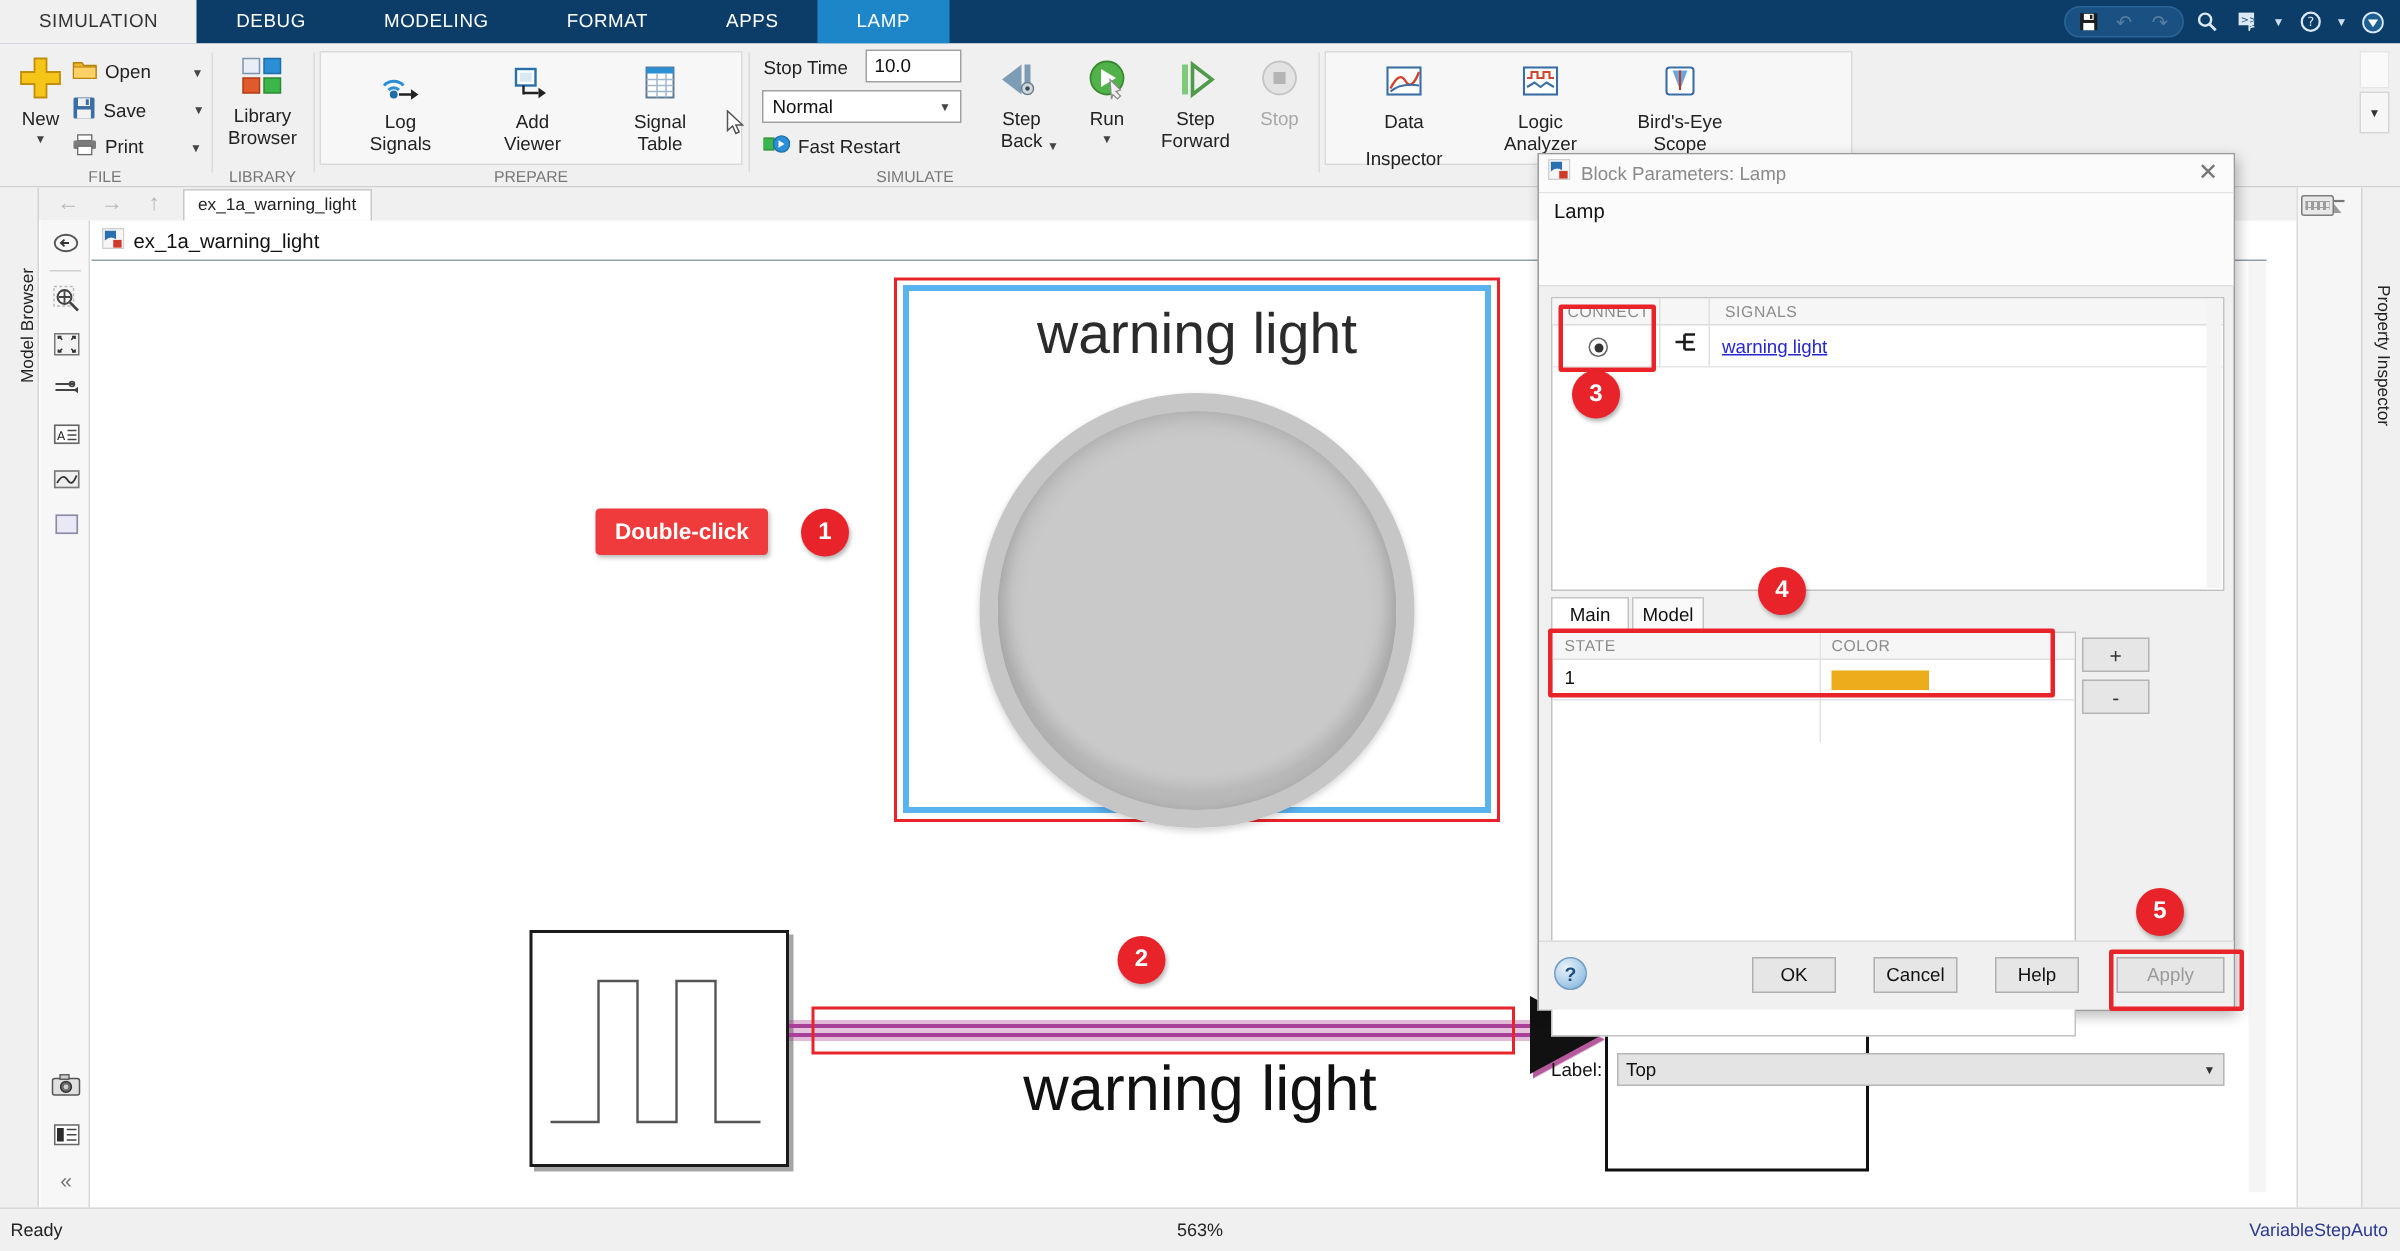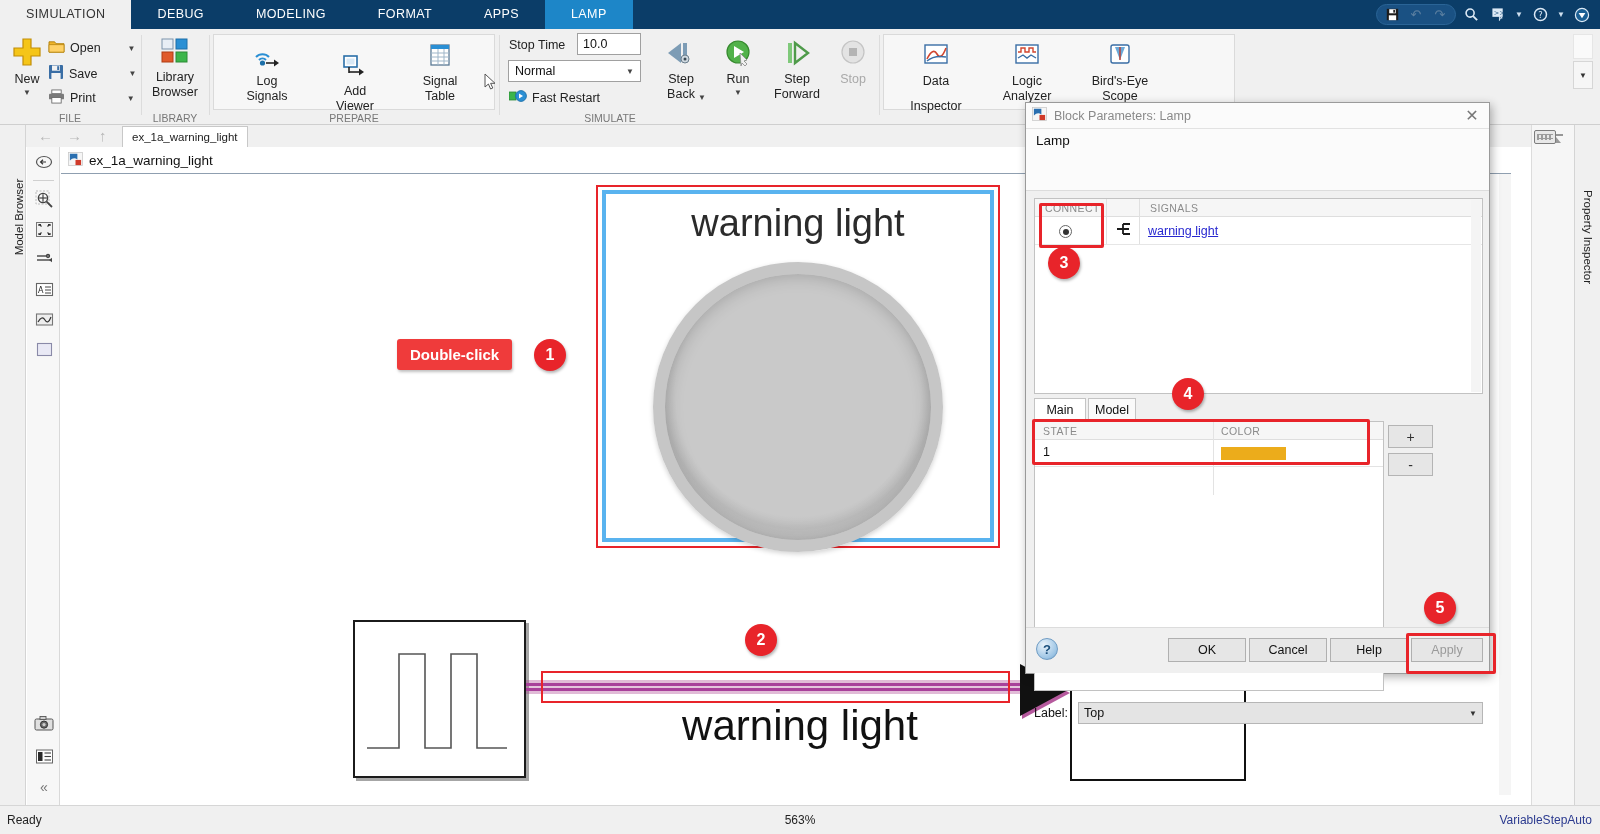--- a/index.html
+++ b/index.html
@@ -345,21 +345,21 @@
   .lbl-sel {
     flex: 1; height: 22px; background: #e4e4e4; border: 1px solid #b6b6b6;
     display: flex; align-items: center; justify-content: space-between;
     padding: 0 5px; font-size: 12.5px; color: #111;
   }
   .btnbar {
     position: absolute; left: 0; bottom: 0; width: 100%; height: 46px;
     background: #f0f0f0; border-top: 1px solid #dcdcdc;
   }
   .dbtn {
-    position: absolute; top: 10px; height: 24px; width: 78px;
+    position: absolute; top: 10px; height: 24px; width: 56px;
     background: #e6e6e6; border: 1px solid #b0b0b0; font-size: 12.5px;
     color: #111; display: flex; align-items: center; justify-content: center;
   }
   .dbtn.disabled { color: #9a9a9a; }
   .help-ico {
     position: absolute; left: 10px; top: 10px; width: 22px; height: 22px;
     border-radius: 50%;
     background: radial-gradient(circle at 35% 30%, #eaf3fb, #9cc4e4 70%, #5f93c0);
     color: #1b4f7c; font-size: 13px; font-weight: bold;
     display: flex; align-items: center; justify-content: center;
@@ -499,21 +499,21 @@
               <path d="M4 14a9 9 0 0 1 13 0" fill="none" stroke="#2a8fd4" stroke-width="2"></path>
               <path d="M7 17a5 5 0 0 1 7 0" fill="none" stroke="#2a8fd4" stroke-width="2"></path>
               <circle cx="10.5" cy="20" r="2.6" fill="#1c6fa8"></circle>
               <path d="M14 20h8" stroke="#222" stroke-width="1.6"></path>
               <path d="M22 16.5l5 3.5-5 3.5z" fill="#222"></path>
             </svg>
         </span>
         <span class="lbl">Log</span>
         <span class="lbl" style="margin-top:0;">Signals</span>
       </div>
-      <div class="bigbtn" style="left:110px;top:24px;width:70px;">
+      <div class="bigbtn" style="left:110px;top:14px;width:70px;">
         <span class="ico">
           <svg width="30" height="26" viewBox="0 0 30 26">
               <rect x="4" y="3" width="13" height="11" fill="#fff" stroke="#2a6fa8" stroke-width="1.6"></rect>
               <rect x="6.5" y="5.5" width="8" height="6" fill="#d8e8f5"></rect>
               <path d="M9 19h10" stroke="#222" stroke-width="1.6"></path>
               <path d="M19 15.5l5 3.5-5 3.5z" fill="#222"></path>
               <path d="M9 14v6" stroke="#222" stroke-width="1.6"></path>
             </svg>
         </span>
         <span class="lbl">Add</span>

